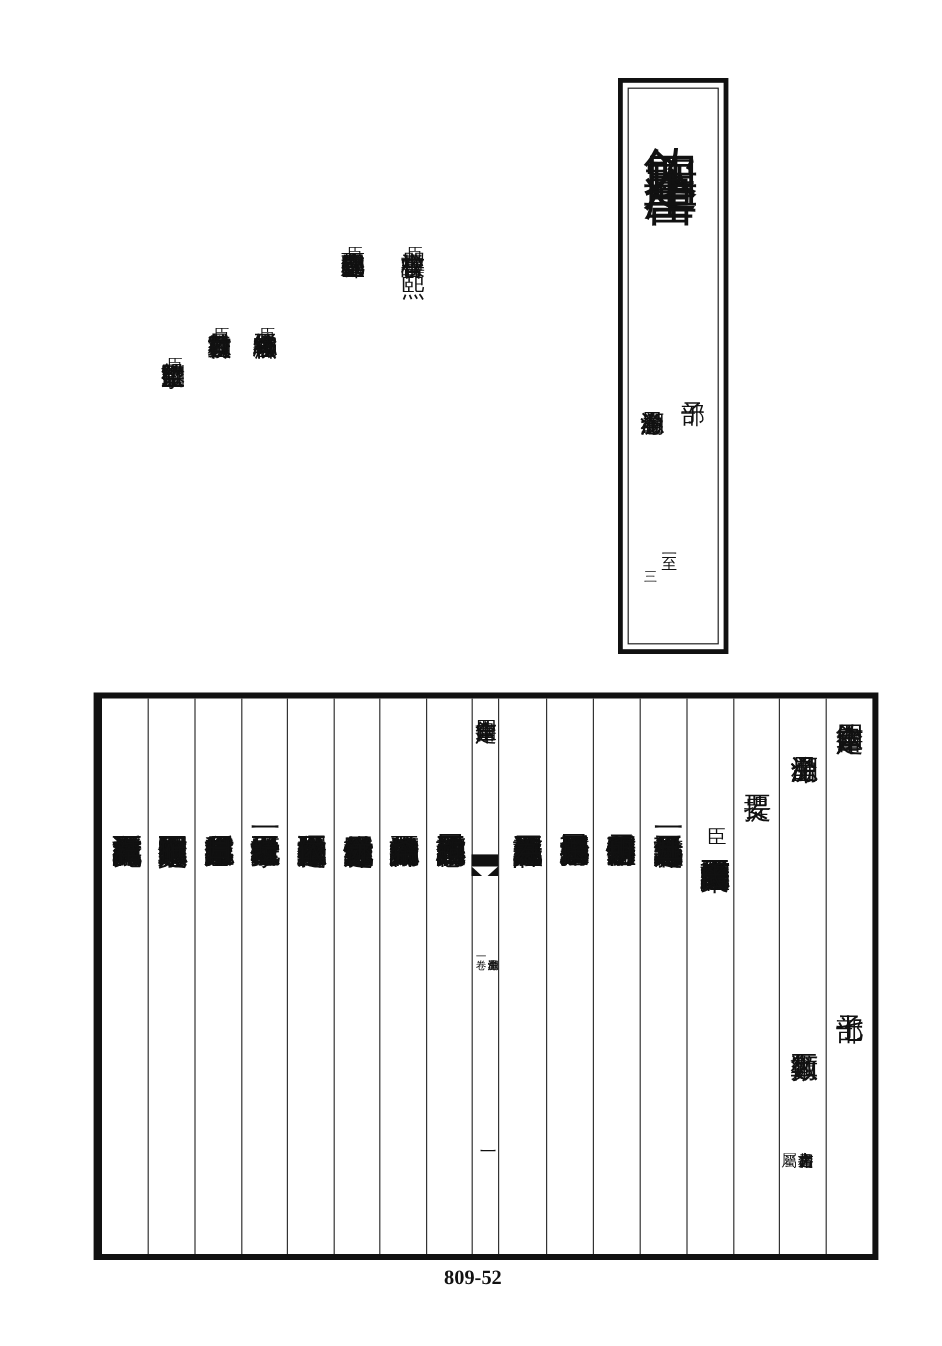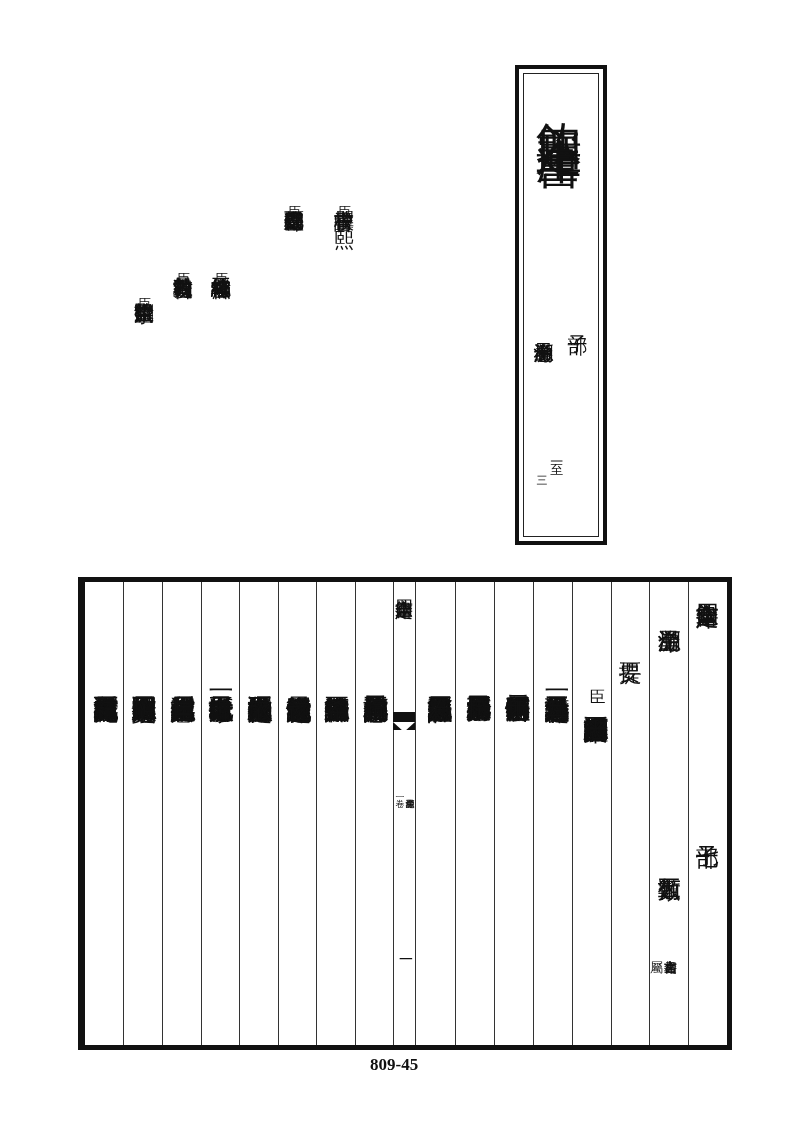--- a/index.html
+++ b/index.html
@@ -117,13 +117,13 @@
   <div class="col-text vt" style="left:276px; top:95px;">觀星心傳口訣補遺均不云誰作詳其題詞</div>
   <div class="col-text vt" style="left:237px; top:95px;">似要訣為鄭希誠編補遺乂術士掇拾增希</div>
   <div class="col-text vt" style="left:199px; top:95px;">誠所未備也考明皇雜録載果多神怪之迹</div>
   <div class="col-text vt" style="left:160px; top:95px;">不言其知禄命獨是編以五星推命之學依</div>
   <div class="col-text vt" style="left:121px; top:95px;">托于果術者遂以果老五星自名一家考韓</div>
   <div class="col-text vt" style="left:83px; top:95px;">愈作李虚中墓誌稱其推命尚止用年月日</div>
   <div class="col-text vt" style="left:44px; top:95px;">不用時則開元天寶之間且無八字似不應</div>
   <div class="col-text vt" style="left:6px; top:95px;">有五星然王充論衡稱天施氣而衆星布精</div>
 </div>
 
-<div class="page-number">809-45</div>
+<div class="page-number">809-52</div>
 
 </body></html>

